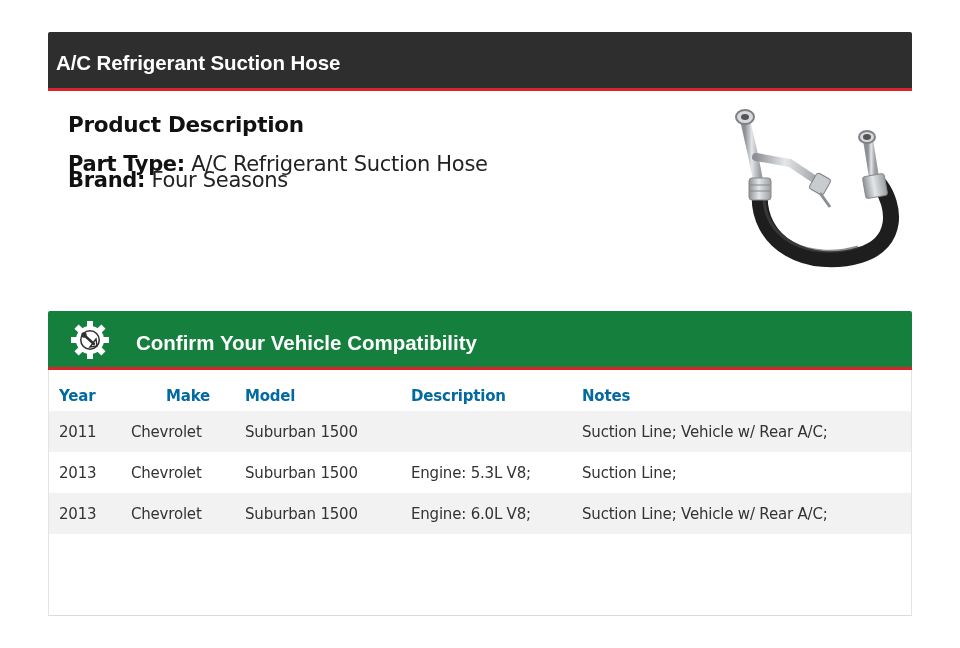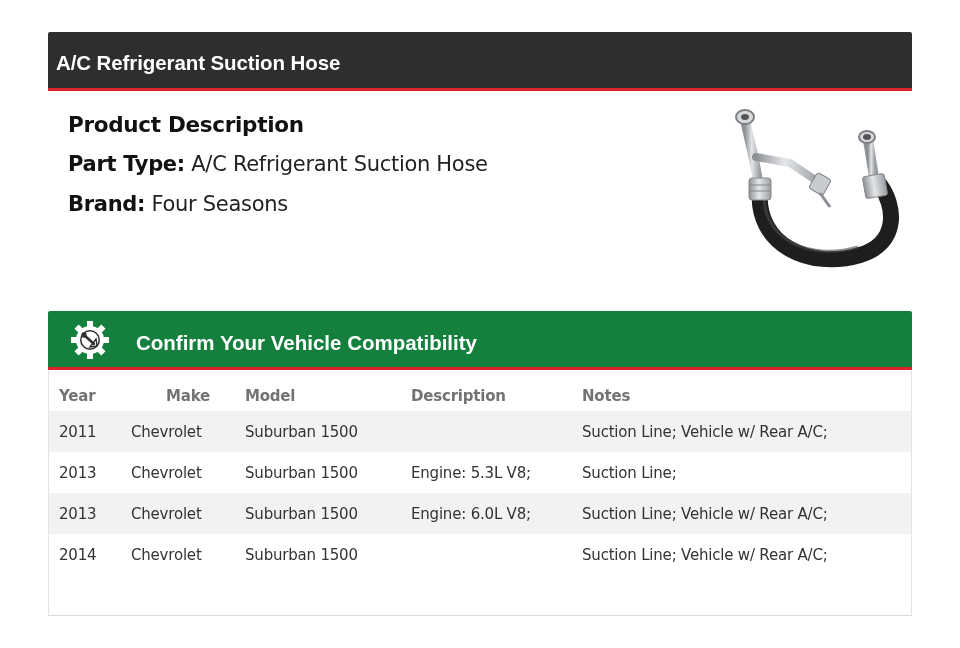--- a/index.html
+++ b/index.html
@@ -20,42 +20,42 @@
     .desc-heading {
       position: absolute; left: 68px; top: 112px;
       font-family: "DejaVu Sans", sans-serif; font-weight: bold; font-size: 21.5px; color: #111;
       letter-spacing: -0.3px;
     }
     .desc-line {
       position: absolute; left: 68px; font-size: 21px; color: #222; letter-spacing: -0.3px;
     }
     .desc-line b { font-weight: bold; color: #111; }
     .desc-line.l1 { top: 152px; }
-    .desc-line.l2 { top: 192px; }
+    .desc-line.l2 { top: 168px; }
 
     .product-image { position: absolute; left: 720px; top: 95px; width: 200px; height: 180px; }
 
     .compat-bar {
       position: absolute; left: 48px; top: 311px; width: 864px; height: 59px;
       background: #15803d; border-bottom: 3px solid #d9232d;
       border-radius: 2px 2px 0 0;
     }
     .compat-bar .gear { position: absolute; left: 21px; top: 8px; width: 42px; height: 42px; }
     .compat-bar .title {
       position: absolute; left: 88px; top: 20px;
       font-family: "Liberation Sans", sans-serif; font-weight: bold;
       font-size: 20.5px; color: #ffffff;
     }
 
     .table-wrap {
       position: absolute; left: 48px; top: 370px; width: 864px; height: 246px;
       border-left: 1px solid #e4e4e4; border-right: 1px solid #e4e4e4; border-bottom: 1px solid #dcdcdc;
     }
     table { border-collapse: collapse; width: 100%; font-size: 15px; letter-spacing: -0.2px; }
-    th { text-align: left; font-weight: bold; color: #737373; height: 41px; padding-top: 10px; }
+    th { text-align: left; font-weight: bold; color: #0369a1; height: 41px; padding-top: 10px; }
     td { height: 41px; color: #333; }
     tbody tr:nth-child(odd) { background: #f2f2f2; }
     tbody tr:nth-child(even) { background: #ffffff; }
     .c-year { padding-left: 10px; width: 82px; }
     .c-make { width: 114px; text-align: center; }
     .c-model { width: 166px; }
     .c-app { width: 171px; }
   </style>
 </head>
 <body>
@@ -150,22 +150,15 @@
         <td>Engine: 5.3L V8;</td>
         <td>Suction Line;</td>
       </tr>
       <tr>
         <td class="c-year">2013</td>
         <td>Chevrolet</td>
         <td>Suburban 1500</td>
         <td>Engine: 6.0L V8;</td>
         <td>Suction Line; Vehicle w/ Rear A/C;</td>
       </tr>
-      <tr>
-        <td class="c-year">2014</td>
-        <td>Chevrolet</td>
-        <td>Suburban 1500</td>
-        <td></td>
-        <td>Suction Line; Vehicle w/ Rear A/C;</td>
-      </tr>
     </tbody>
   </table>
 </div>
 
 </body></html>

